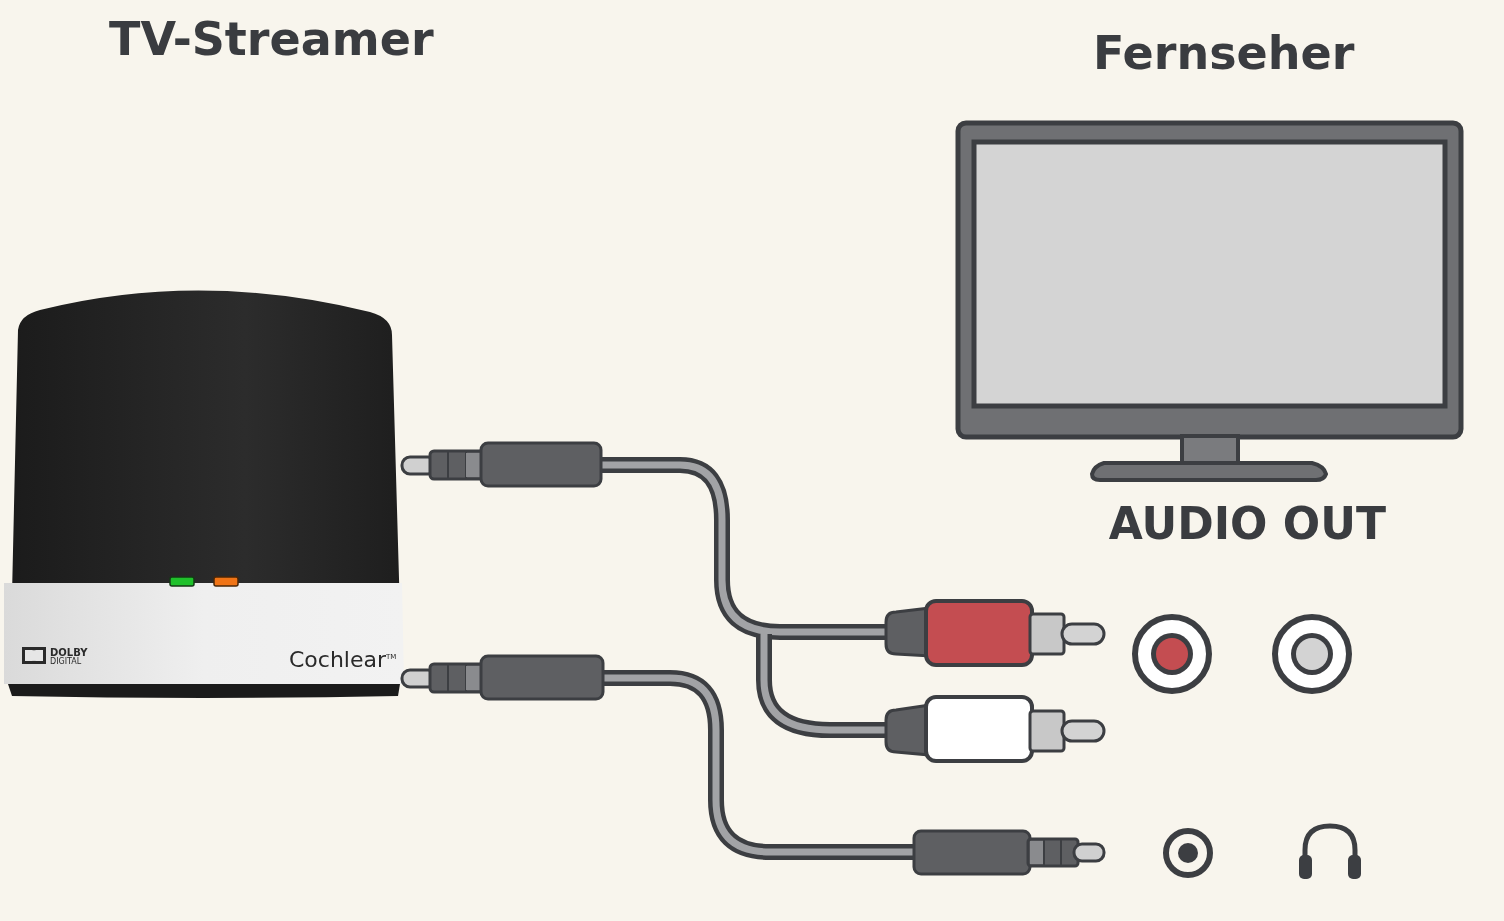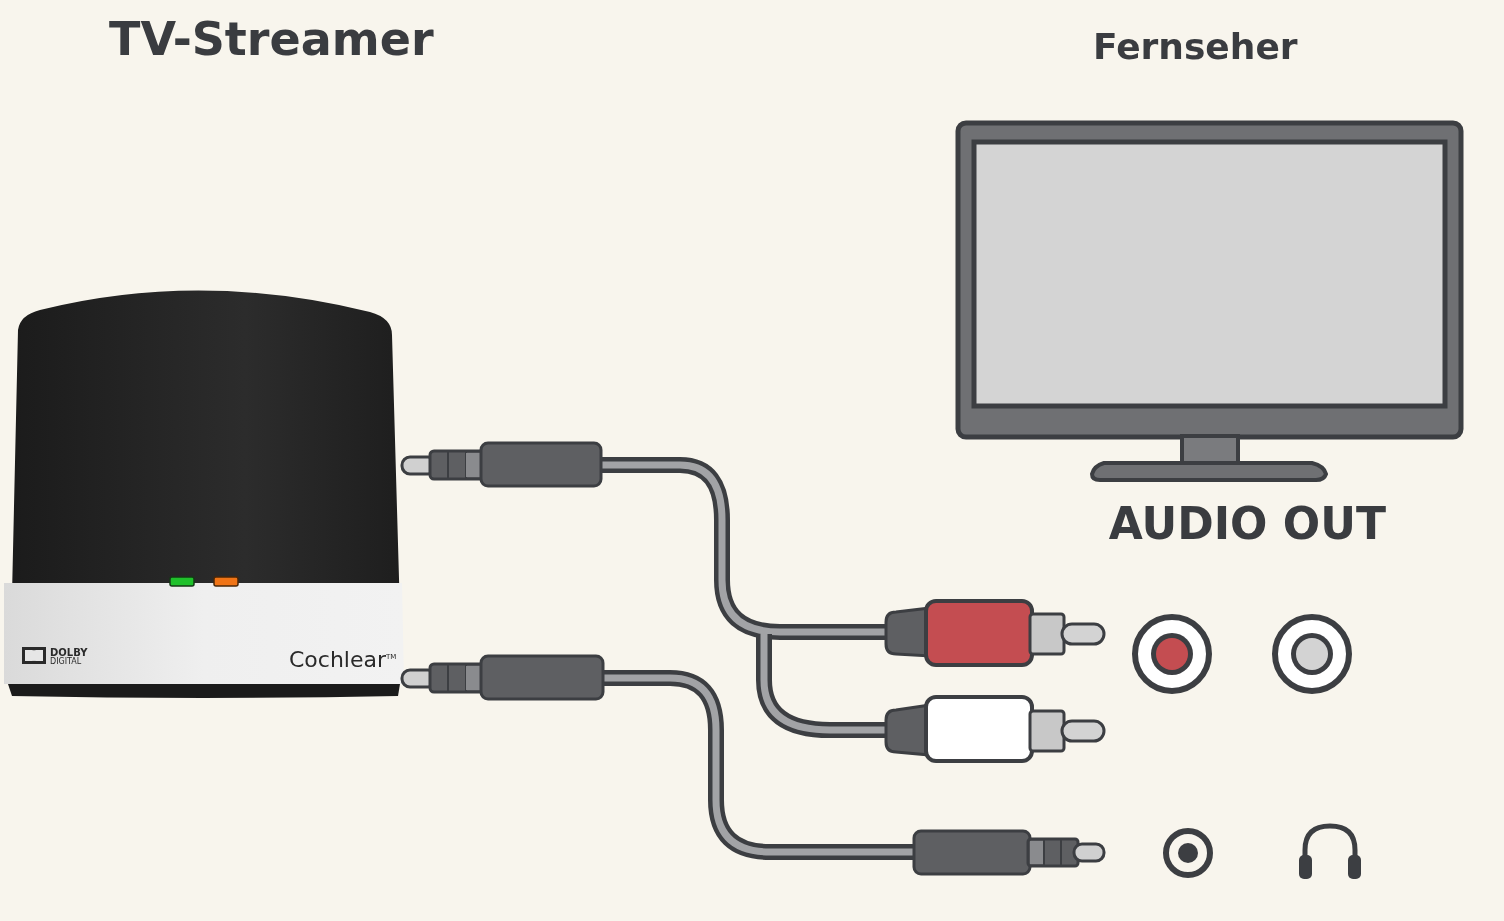--- a/index.html
+++ b/index.html
@@ -8,21 +8,21 @@
       background: #f8f5ed;
       position: relative; overflow: hidden;
       font-family: "DejaVu Sans", sans-serif;
       color: #3a3c40;
     }
     .label {
       position: absolute; font-weight: bold; color: #3a3c40;
       white-space: nowrap; letter-spacing: 0px;
     }
     #title-streamer { left: 62px; top: 12px; font-size: 46px; margin-left: 47px; }
-    #title-tv { left: 1093px; top: 26px; font-size: 36px; }
+    #title-tv { left: 1093px; top: 26px; font-size: 46px; }
     #audio-out-label {
       left: 1096px; top: 498px; font-size: 44px; line-height: 52px;
       text-align: right; width: 290px;
     }
     #audio-out-label span { display: block; }
     svg#diagram { position: absolute; left: 0; top: 0; }
     .brand-cochlear {
       font-family: "DejaVu Sans", sans-serif; font-size: 22px; fill: #2a2a2a;
     }
     .brand-dolby-a { font-family: "DejaVu Sans", sans-serif; font-weight: bold; font-size: 10px; fill: #2a2a2a; }

